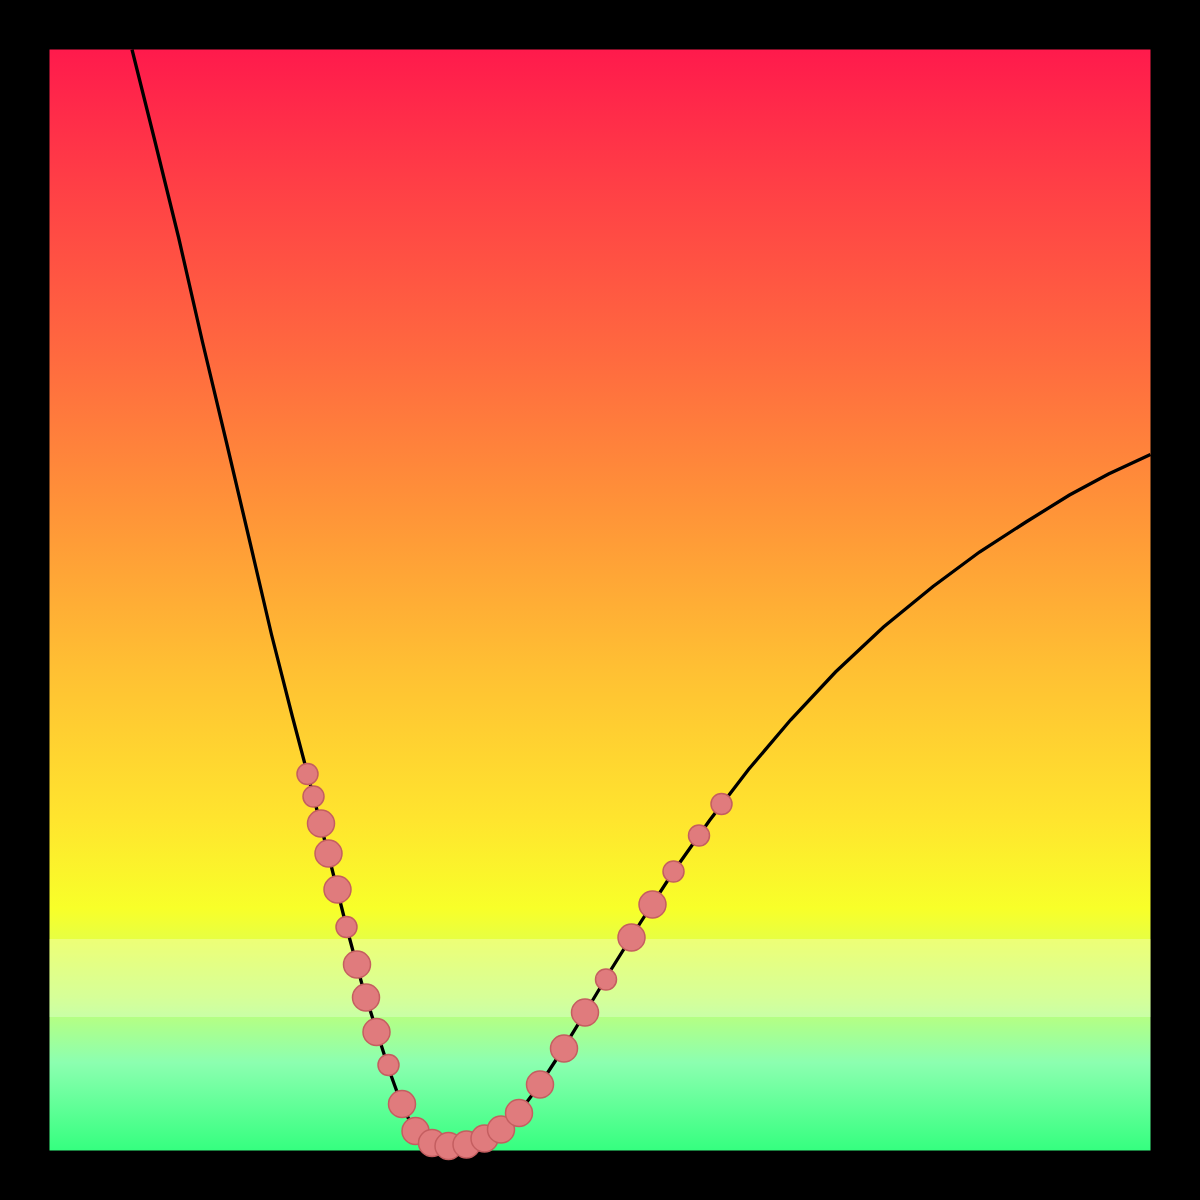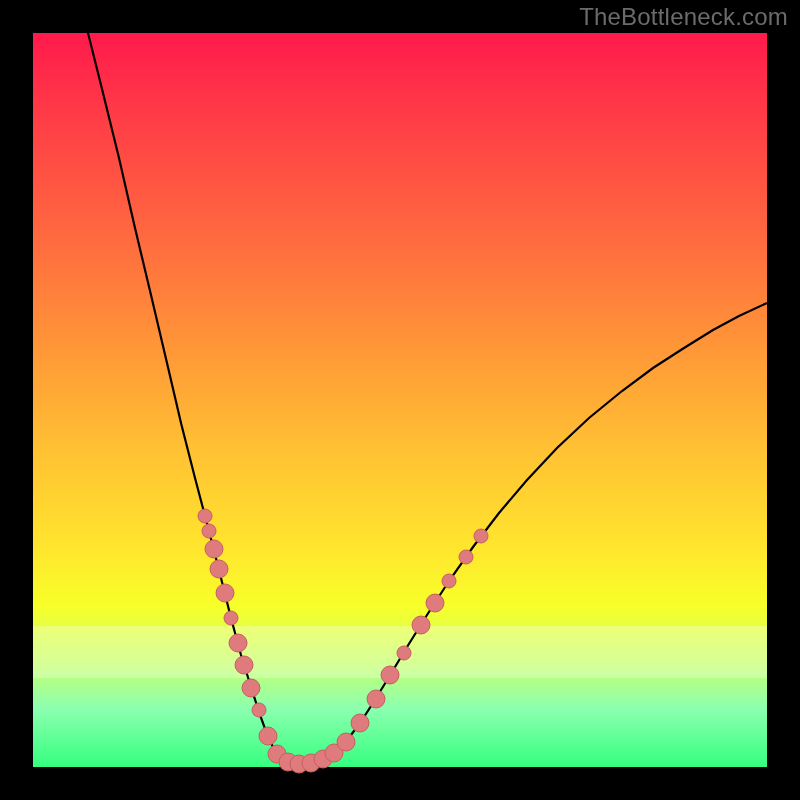--- a/index.html
+++ b/index.html
@@ -98,15 +98,14 @@
         <circle cx="357" cy="642" r="9" fill="#e07b7d" stroke="#c45e60" stroke-width="1"></circle>
         <circle cx="371" cy="620" r="7" fill="#e07b7d" stroke="#c45e60" stroke-width="1"></circle>
         <circle cx="388" cy="592" r="9" fill="#e07b7d" stroke="#c45e60" stroke-width="1"></circle>
         <circle cx="402" cy="570" r="9" fill="#e07b7d" stroke="#c45e60" stroke-width="1"></circle>
         <circle cx="416" cy="548" r="7" fill="#e07b7d" stroke="#c45e60" stroke-width="1"></circle>
         <circle cx="433" cy="524" r="7" fill="#e07b7d" stroke="#c45e60" stroke-width="1"></circle>
         <circle cx="448" cy="503" r="7" fill="#e07b7d" stroke="#c45e60" stroke-width="1"></circle>
       </g>
   </svg>
 
-  <div class="watermark">TheBottleneck.com</div>
 
 </div>
 
 </body></html>

